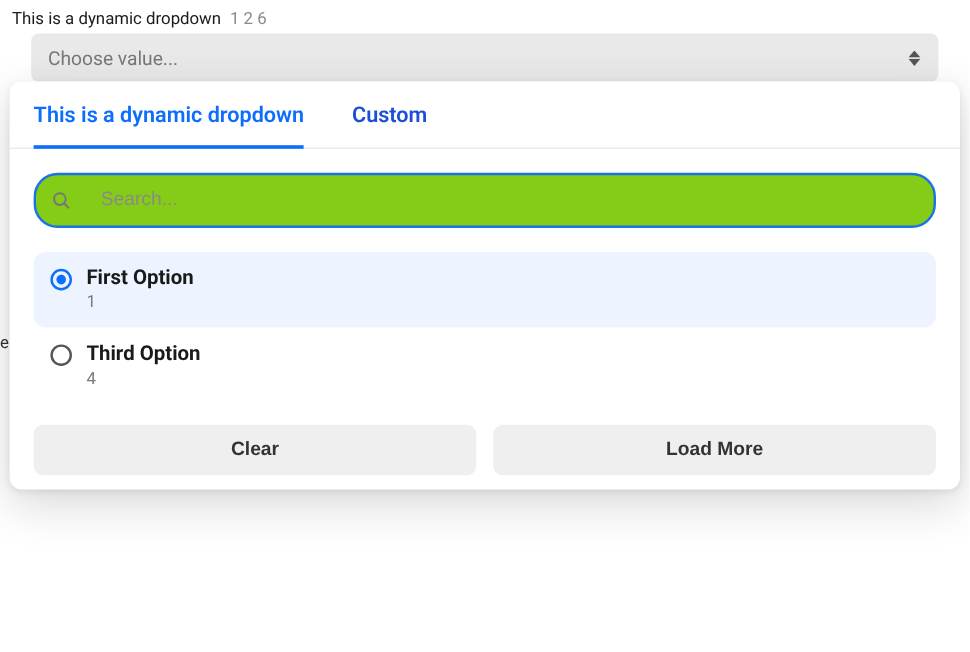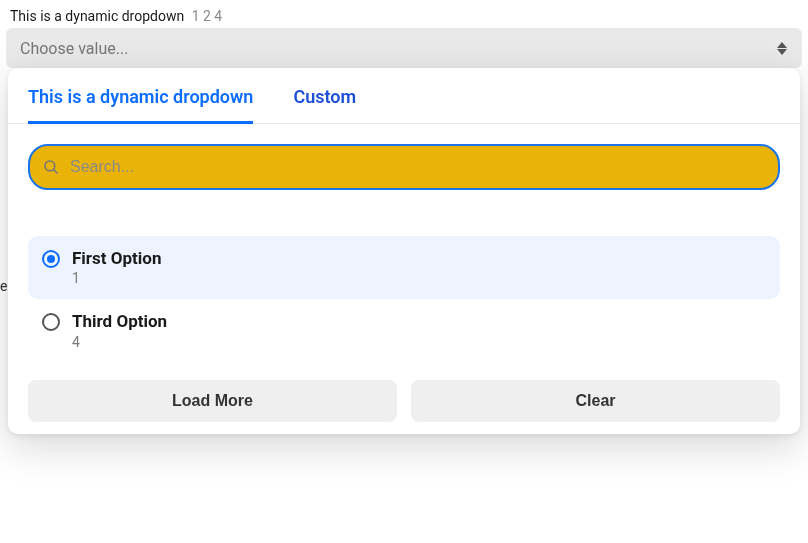--- a/index.html
+++ b/index.html
@@ -13,21 +13,21 @@
     .field-label-row {
       padding: 8px 10px 4px 10px;
       font-size: 14px;
       color: #1a1a1a;
     }
     .field-label-row .hint {
       color: #8a8a8a;
       margin-left: 4px;
     }
     .select-trigger {
-      margin: 0 6px;
+      margin: 0 26px;
       background: #e9e9e9;
       border-radius: 6px;
       height: 40px;
       display: flex;
       align-items: center;
       justify-content: space-between;
       padding: 0 14px;
       font-size: 16px;
       color: #777;
       cursor: pointer;
@@ -70,25 +70,25 @@
     }
     .tab.active {
       color: #0d6efd;
       border-bottom-color: #0d6efd;
     }
     .search-wrap { padding: 20px; }
     .search-box {
       display: flex;
       align-items: center;
       height: 46px;
-      background: #eab308;
+      background: #84cc16;
       border: 2px solid #1a73e8;
       border-radius: 20px;
       padding: 0 12px;
-      gap: 10px;
+      gap: 24px;
     }
     .search-box svg { flex-shrink:0; color:#777; }
     .search-input {
       flex: 1;
       border: none;
       background: transparent;
       outline: none;
       font-size: 16px;
       color: #333;
     }
@@ -96,21 +96,21 @@
 
     .options { padding: 0 20px; }
     .option {
       display: flex;
       align-items: flex-start;
       gap: 12px;
       padding: 12px 14px;
       border-radius: 10px;
       cursor: pointer;
     }
-    .option.selected { background: #eef4ff; margin-top: 26px; }
+    .option.selected { background: #eef4ff; }
     .radio {
       flex-shrink: 0;
       width: 18px; height: 18px;
       border: 2px solid #555;
       border-radius: 50%;
       margin-top: 2px;
       display:flex; align-items:center; justify-content:center;
     }
     .option.selected .radio { border-color: #0d6efd; }
     .radio .dot { width: 8px; height:8px; border-radius:50%; background:#0d6efd; display:none; }
@@ -134,21 +134,21 @@
       font-weight: 600;
       color: #333;
       cursor: pointer;
     }
   </style>
 </head>
 <body>
 
 <div class="field-label-row">
   <span>This is a dynamic dropdown</span>
-  <span class="hint">1 2 4</span>
+  <span class="hint">1 2 6</span>
 </div>
 
 <div class="select-trigger">
   <span>Choose value...</span>
   <span class="sort-icon">
     <svg width="10" height="6" viewBox="0 0 10 6">
         <path d="M5 0 L10 6 L0 6 Z" fill="currentColor"></path>
       </svg>
     <svg width="10" height="6" viewBox="0 0 10 6">
         <path d="M0 0 L10 0 L5 6 Z" fill="currentColor"></path>
@@ -187,16 +187,16 @@
       <div class="option">
         <div class="radio"></div>
         <div class="opt-text">
           <div class="opt-title">Third Option</div>
           <div class="opt-sub">4</div>
         </div>
       </div>
     </div>
 
   <div class="footer-buttons">
+    <button class="btn">Clear</button>
     <button class="btn">Load More</button>
-    <button class="btn">Clear</button>
   </div>
 </div>
 
 </body></html>

